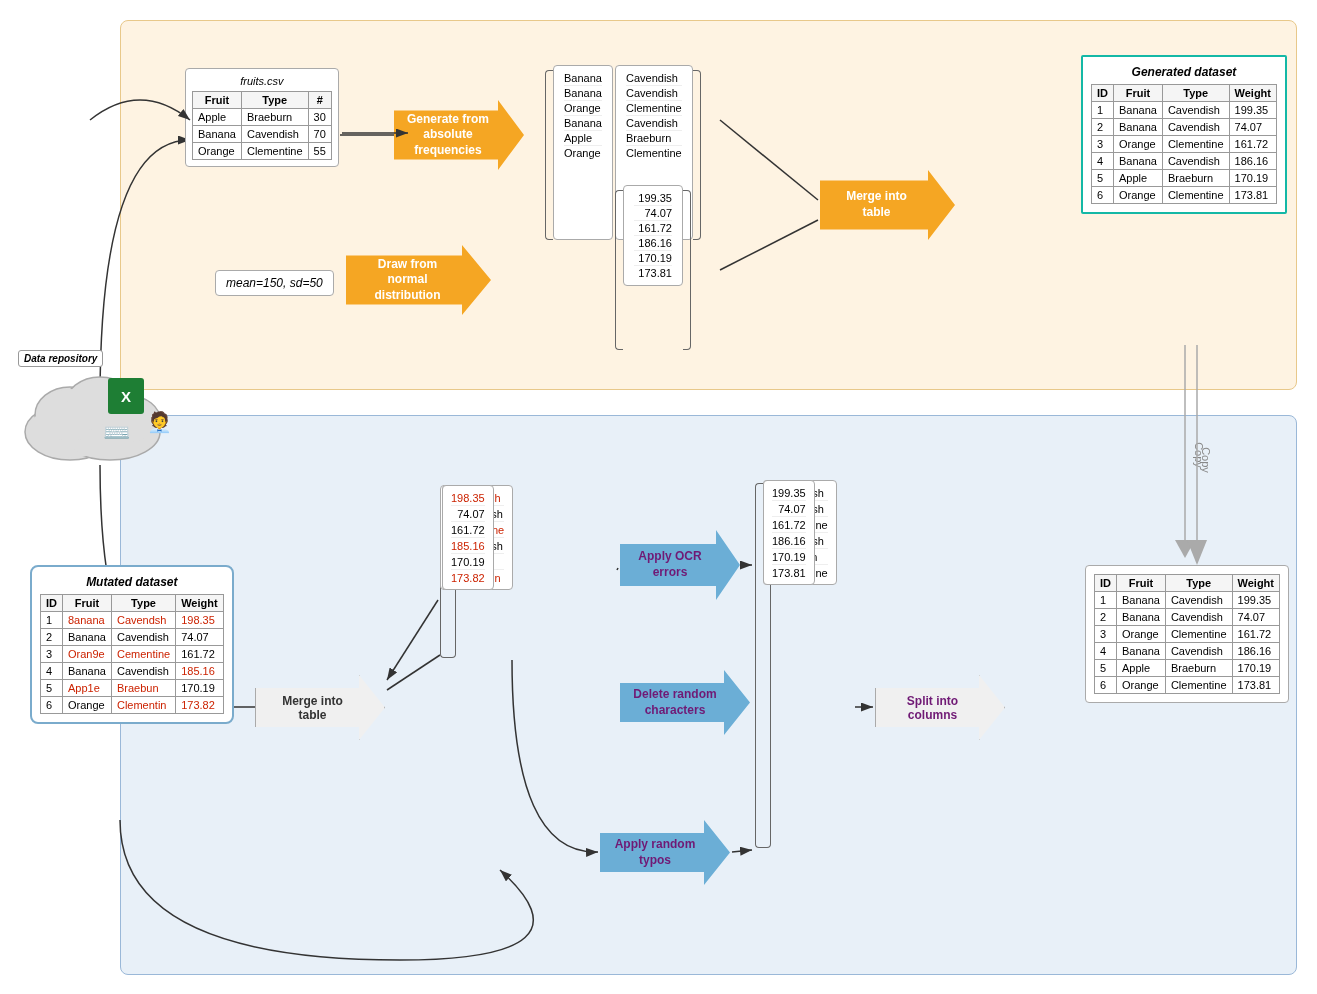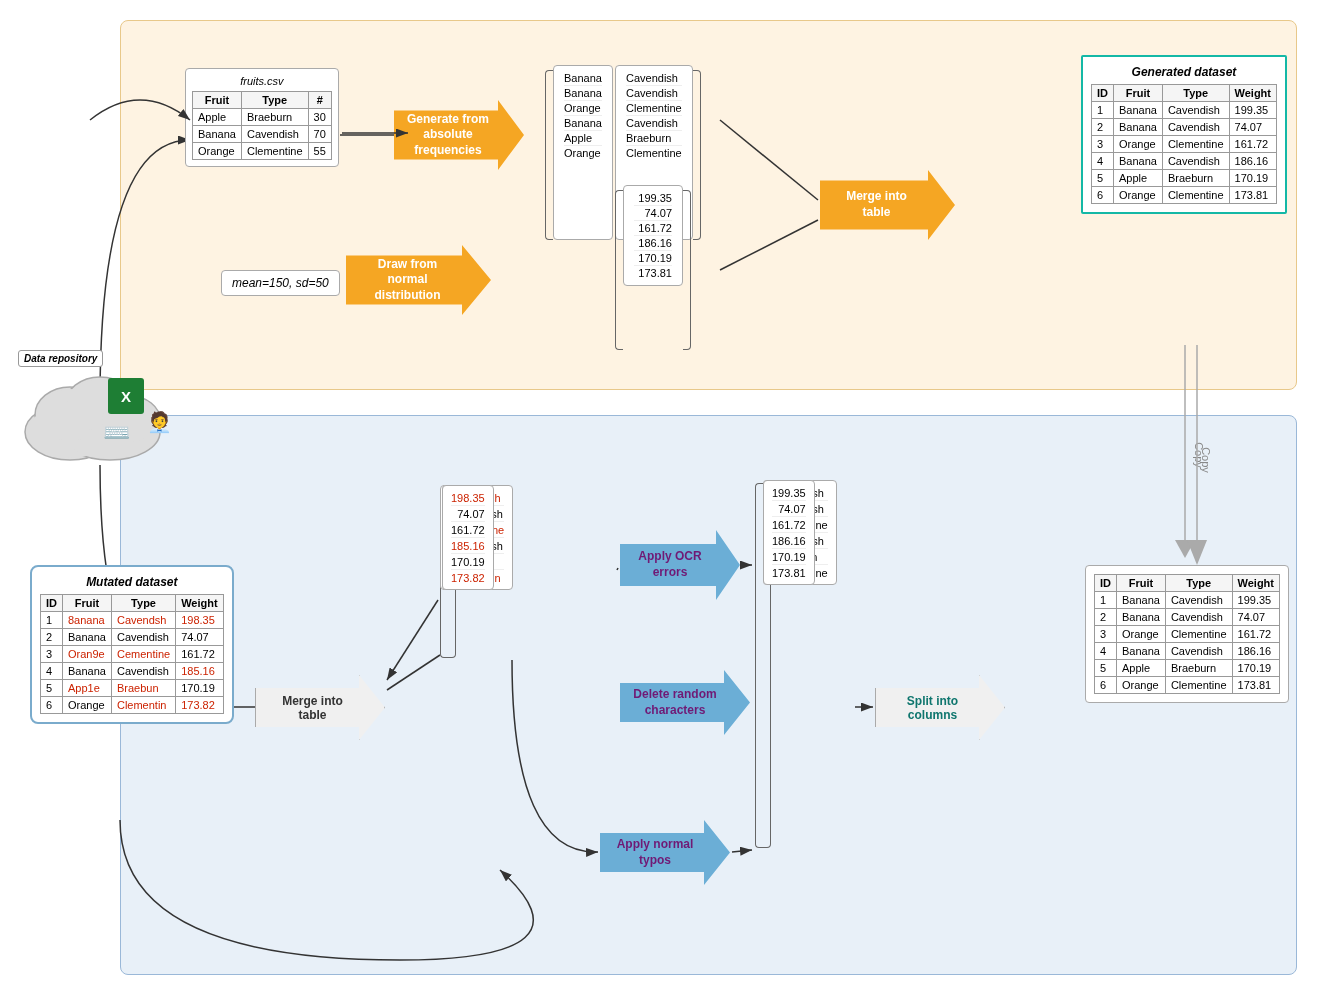--- a/index.html
+++ b/index.html
@@ -171,21 +171,20 @@
     .mean-sd-box {
       position: absolute;
       top: 253px;
       left: 215px;
       background: white;
       border: 1px solid #aaa;
       border-radius: 4px;
       padding: 5px 10px;
       font-size: 12px;
       font-style: italic;
-      margin-left: 6px;
     }
 
     
     .mutation-col-box {
       position: absolute;
       background: white;
       border: 1px solid #aaa;
       border-radius: 4px;
       padding: 4px 8px;
       font-size: 11px;
@@ -464,41 +463,41 @@
 
 <div style="position:absolute;top:530px;left:620px;z-index:5;width:120px;height:70px;">
   <div class="blue-arrow" style="width:120px;height:70px;">
     <span style="white-space:pre-line;padding-right:10px;">Apply OCR
 errors</span>
   </div>
 </div>
 
 <div style="position:absolute;top:820px;left:600px;z-index:5;width:130px;height:65px;">
   <div class="blue-arrow" style="width:130px;height:65px;">
-    <span style="white-space:pre-line;padding-right:10px;">Apply normal
+    <span style="white-space:pre-line;padding-right:10px;">Apply random
 typos</span>
   </div>
 </div>
 
 <div style="position:absolute;top:670px;left:620px;z-index:5;width:130px;height:65px;">
   <div class="blue-arrow" style="width:130px;height:65px;">
     <span style="white-space:pre-line;padding-right:10px;">Delete random
 characters</span>
   </div>
 </div>
 
 <div style="position:absolute;top:675px;left:255px;z-index:5;width:130px;height:65px;">
   <div style="background:#f0f0f0;border:1.5px solid #aaa;clip-path:polygon(0 20%,80% 20%,80% 0%,100% 50%,80% 100%,80% 80%,0 80%);width:130px;height:65px;display:flex;align-items:center;justify-content:center;font-size:12px;font-weight:bold;color:#333;text-align:center;">
     <span style="white-space:pre-line;padding-right:15px;">Merge into
 table</span>
   </div>
 </div>
 
 <div style="position:absolute;top:675px;left:875px;z-index:5;width:130px;height:65px;">
-  <div style="background:#f0f0f0;border:1.5px solid #aaa;clip-path:polygon(0 20%,80% 20%,80% 0%,100% 50%,80% 100%,80% 80%,0 80%);width:130px;height:65px;display:flex;align-items:center;justify-content:center;font-size:12px;font-weight:bold;color:#0f766e;text-align:center;">
+  <div style="background:#f0f0f0;border:1.5px solid #aaa;clip-path:polygon(0 20%,80% 20%,80% 0%,100% 50%,80% 100%,80% 80%,0 80%);width:130px;height:65px;display:flex;align-items:center;justify-content:center;font-size:12px;font-weight:bold;color:#701a75;text-align:center;">
     <span style="white-space:pre-line;padding-right:15px;">Split into
 columns</span>
   </div>
 </div>
 
 <div style="position:absolute;top:480px;left:755px;z-index:5;display:flex;gap:0;align-items:flex-start;">
   <div style="border:1.5px solid #666;border-right:none;border-radius:4px 0 0 4px;width:8px;height:365px;margin-top:3px;"></div>
   <div style="display:flex;flex-direction:column;gap:4px;">
     <div class="clean-col-box" id="clean-fruit-list">
         <div>Banana</div>

